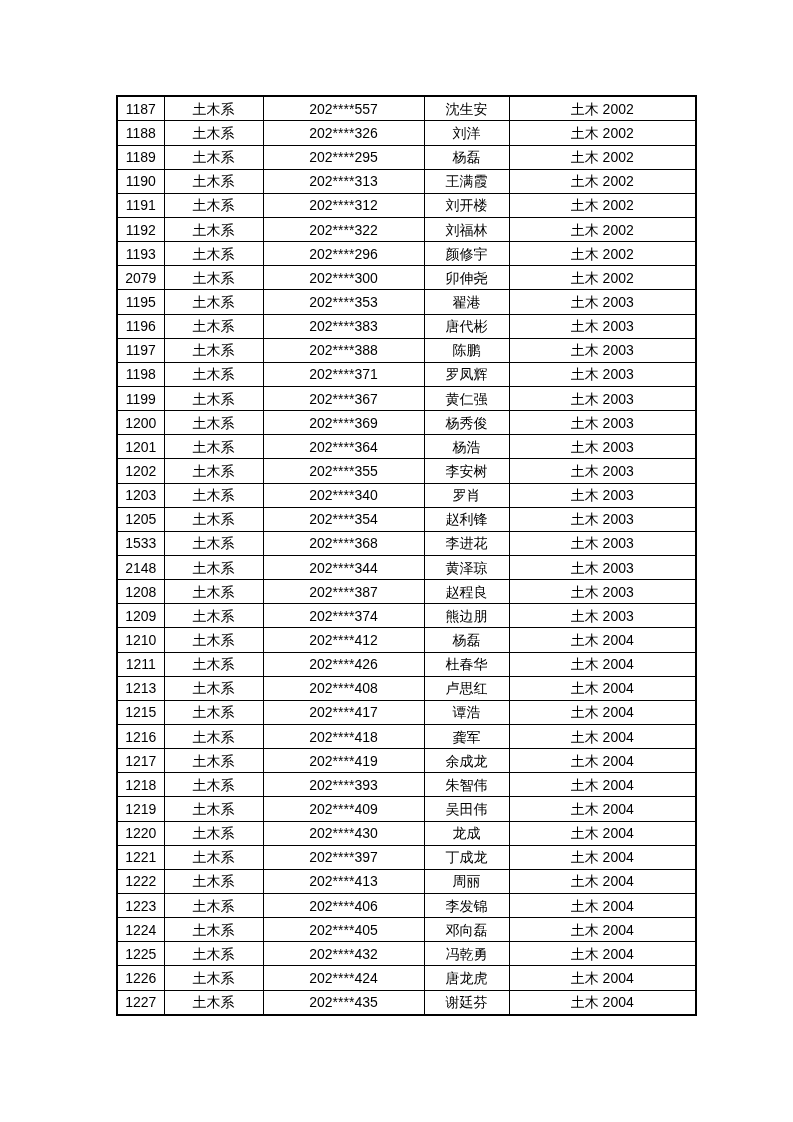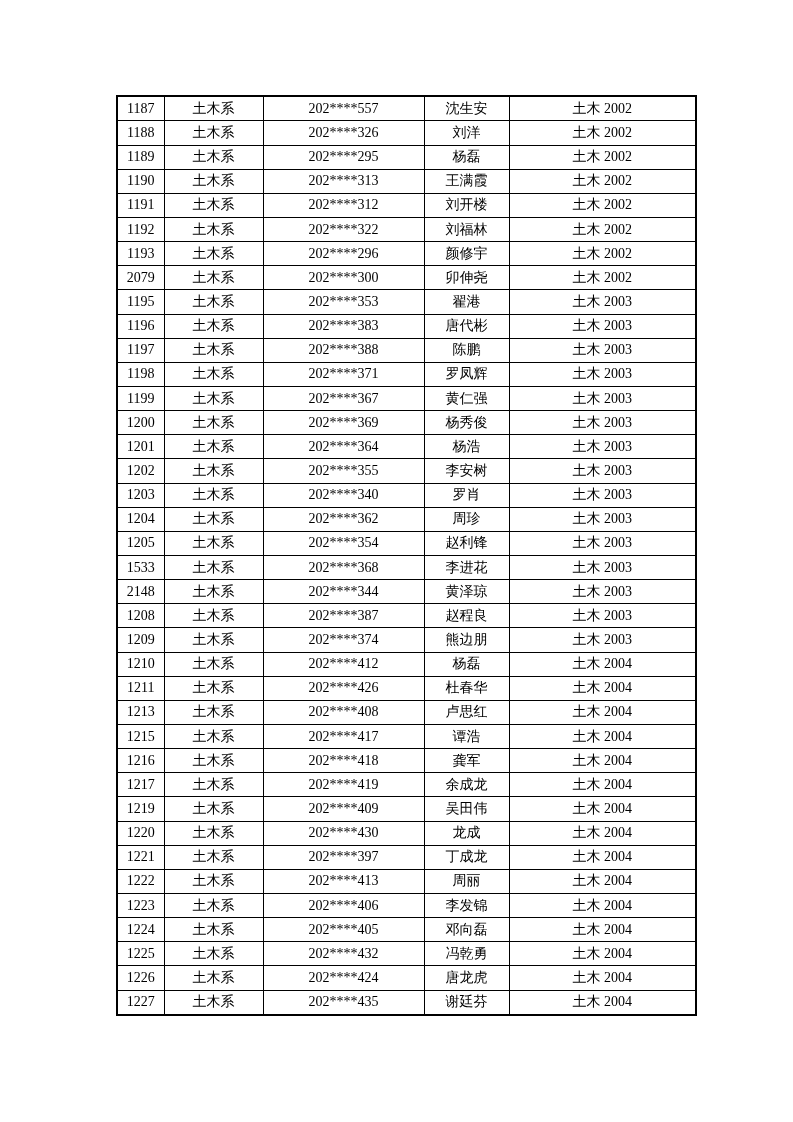--- a/index.html
+++ b/index.html
@@ -6,21 +6,21 @@
     margin: 0;
     padding: 0;
     background: #ffffff;
   }
   .page {
     position: relative;
     width: 793px;
     height: 1122px;
     background: #ffffff;
     overflow: hidden;
-    font-family: Liberation Serif, serif;
+    font-family: Liberation Sans, sans-serif;
     color: #000000;
   }
   table.roster {
     position: absolute;
     left: 116px;
     top: 95px;
     width: 579px;
     height: 921px;
     border-collapse: collapse;
     table-layout: fixed;
@@ -169,27 +169,20 @@
           <td>土木 2003</td>
         </tr>
         <tr>
           <td>1203</td>
           <td>土木系</td>
           <td>202****340</td>
           <td>罗肖</td>
           <td>土木 2003</td>
         </tr>
         <tr>
-          <td>1204</td>
-          <td>土木系</td>
-          <td>202****362</td>
-          <td>周珍</td>
-          <td>土木 2003</td>
-        </tr>
-        <tr>
           <td>1205</td>
           <td>土木系</td>
           <td>202****354</td>
           <td>赵利锋</td>
           <td>土木 2003</td>
         </tr>
         <tr>
           <td>1533</td>
           <td>土木系</td>
           <td>202****368</td>
@@ -250,20 +243,27 @@
           <td>土木系</td>
           <td>202****418</td>
           <td>龚军</td>
           <td>土木 2004</td>
         </tr>
         <tr>
           <td>1217</td>
           <td>土木系</td>
           <td>202****419</td>
           <td>余成龙</td>
+          <td>土木 2004</td>
+        </tr>
+        <tr>
+          <td>1218</td>
+          <td>土木系</td>
+          <td>202****393</td>
+          <td>朱智伟</td>
           <td>土木 2004</td>
         </tr>
         <tr>
           <td>1219</td>
           <td>土木系</td>
           <td>202****409</td>
           <td>吴田伟</td>
           <td>土木 2004</td>
         </tr>
         <tr>

